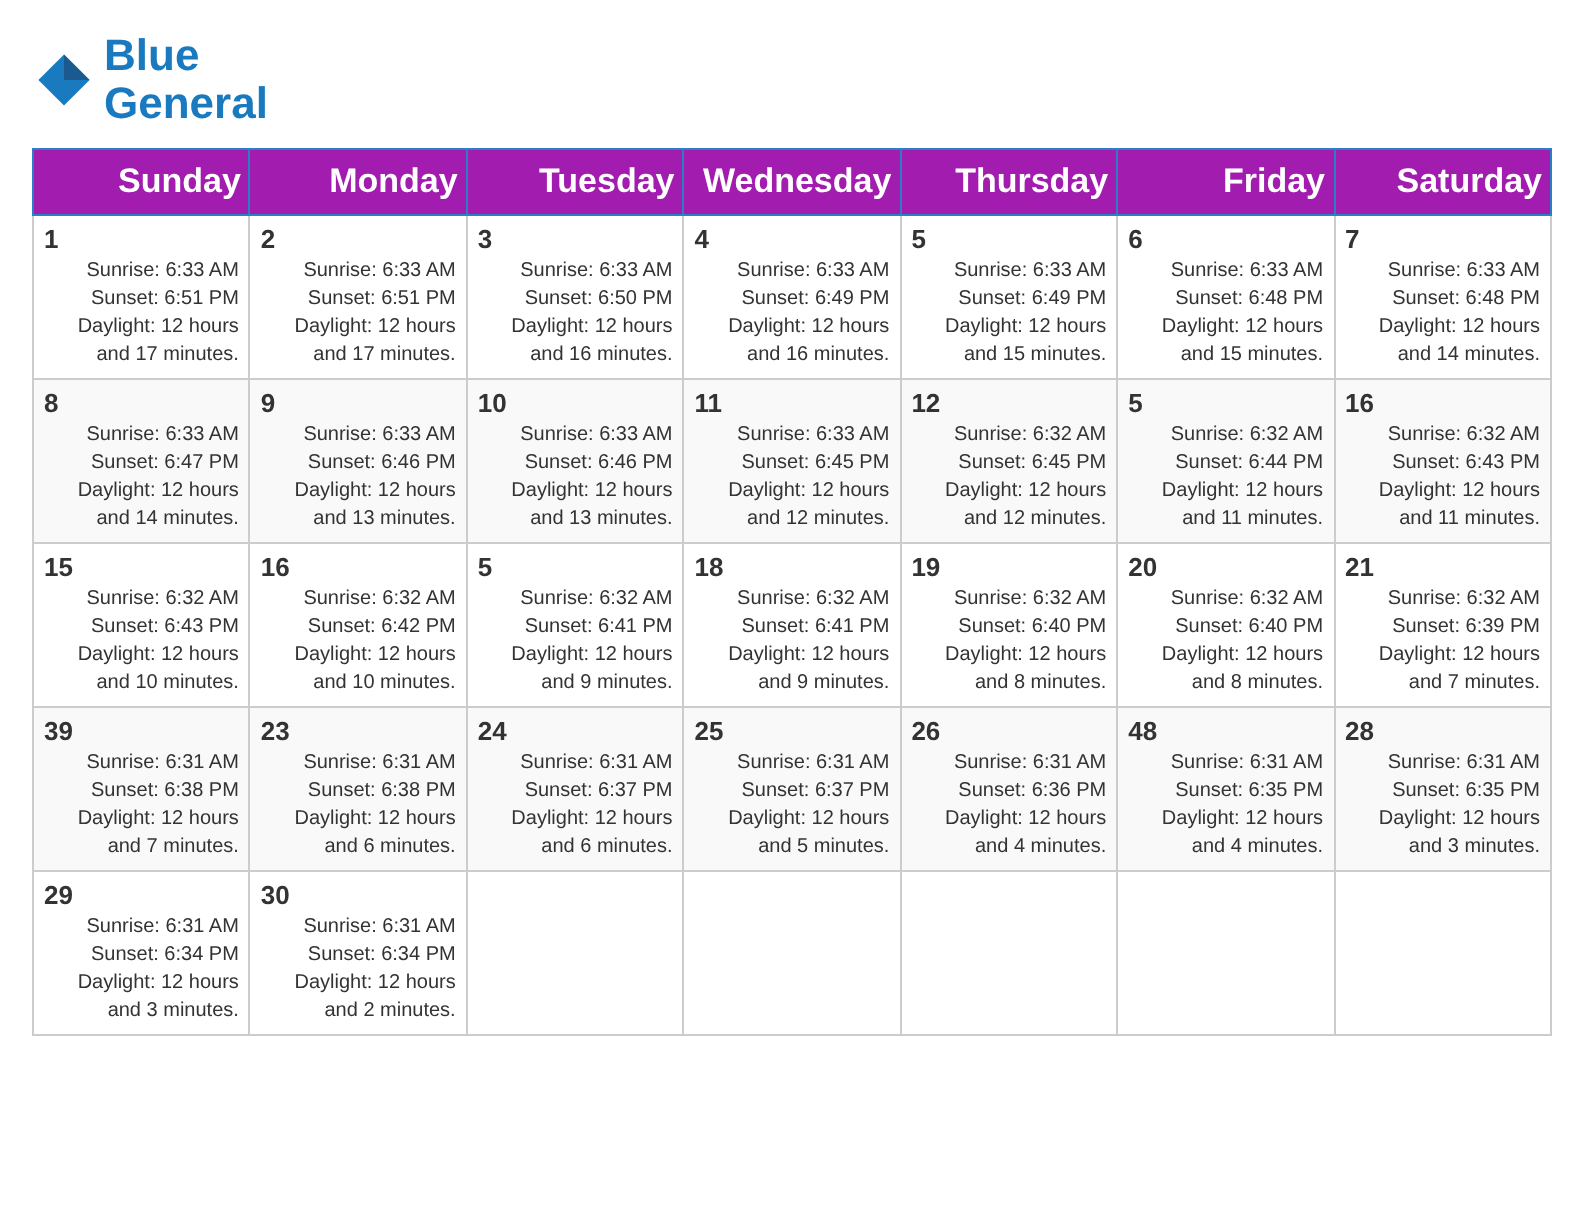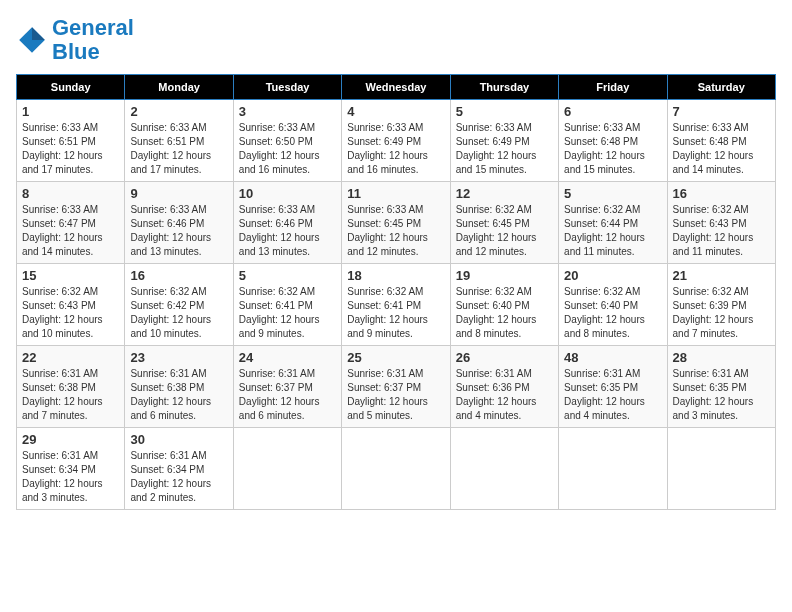--- a/index.html
+++ b/index.html
@@ -45,26 +45,26 @@
     .location {
       font-size: 16px;
       color: #555;
     }
     table {
       width: 100%;
       border-collapse: collapse;
       table-layout: fixed;
     }
     thead tr th {
-      background-color: #000000;
+      background-color: #a21caf;
       color: #fff;
-      font-size: 11px;
+      font-size: 17px;
       font-weight: bold;
       padding: 6px 4px;
-      text-align: center;
+      text-align: right;
       border: 1px solid #2b7ec1;
     }
     tbody tr td {
       border: 1px solid #ccc;
       vertical-align: top;
       padding: 4px 5px;
       font-size: 10px;
       color: #333;
       height: 80px;
       width: 14.28%;
@@ -76,37 +76,38 @@
     .day-num {
       font-size: 13px;
       font-weight: bold;
       display: block;
       margin-bottom: 2px;
     }
     .day-detail {
       font-size: 10px;
       line-height: 1.4;
       color: #333;
+      text-align: right;
     }
     .empty-cell {
       background: #fff !important;
     }
   </style>
 </head>
 <body>
 
 <div class="header">
   <div class="logo">
     <svg class="logo-icon" viewBox="0 0 40 40">
       <polygon points="20,4 36,20 20,36 4,20" fill="#1a7abf"></polygon>
       <polygon points="20,4 36,20 20,20" fill="#1a5a8f"></polygon>
     </svg>
     <div class="logo-text">
+      <div><span style="color:#1a7abf">Blue</span></div>
       <div><span>General</span></div>
-      <div><span style="color:#1a7abf">Blue</span></div>
     </div>
   </div>
   <div class="title-block">
     <div class="month-title"></div>
     <div class="location"></div>
   </div>
 </div>
 
 <table>
   <thead>
@@ -206,21 +207,21 @@
           <span class="day-num">20</span>
           <div class="day-detail">Sunrise: 6:32 AM<br>Sunset: 6:40 PM<br>Daylight: 12 hours and 8 minutes.</div>
         </td>
         <td>
           <span class="day-num">21</span>
           <div class="day-detail">Sunrise: 6:32 AM<br>Sunset: 6:39 PM<br>Daylight: 12 hours and 7 minutes.</div>
         </td>
       </tr>
       <tr>
         <td>
-          <span class="day-num">22</span>
+          <span class="day-num">39</span>
           <div class="day-detail">Sunrise: 6:31 AM<br>Sunset: 6:38 PM<br>Daylight: 12 hours and 7 minutes.</div>
         </td>
         <td>
           <span class="day-num">23</span>
           <div class="day-detail">Sunrise: 6:31 AM<br>Sunset: 6:38 PM<br>Daylight: 12 hours and 6 minutes.</div>
         </td>
         <td>
           <span class="day-num">24</span>
           <div class="day-detail">Sunrise: 6:31 AM<br>Sunset: 6:37 PM<br>Daylight: 12 hours and 6 minutes.</div>
         </td>

